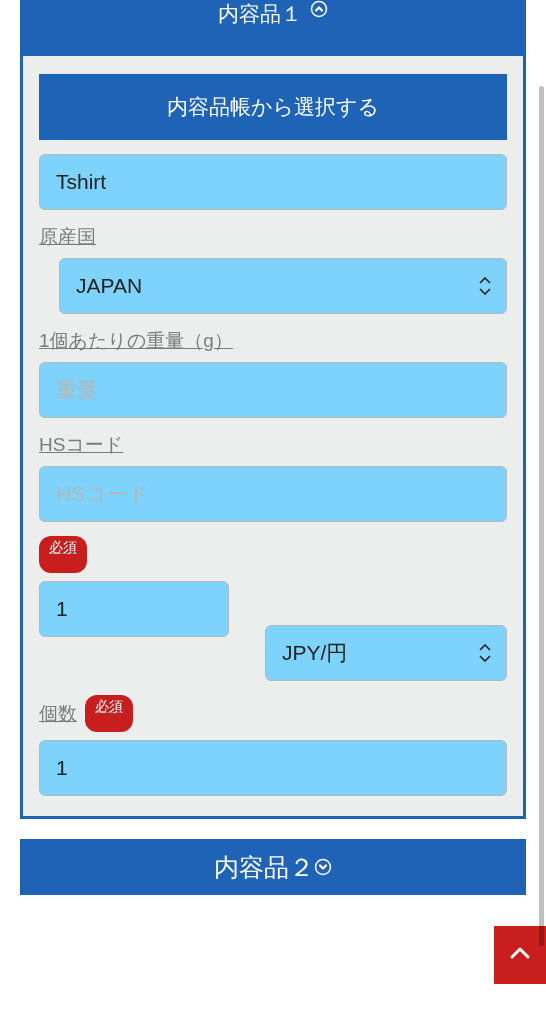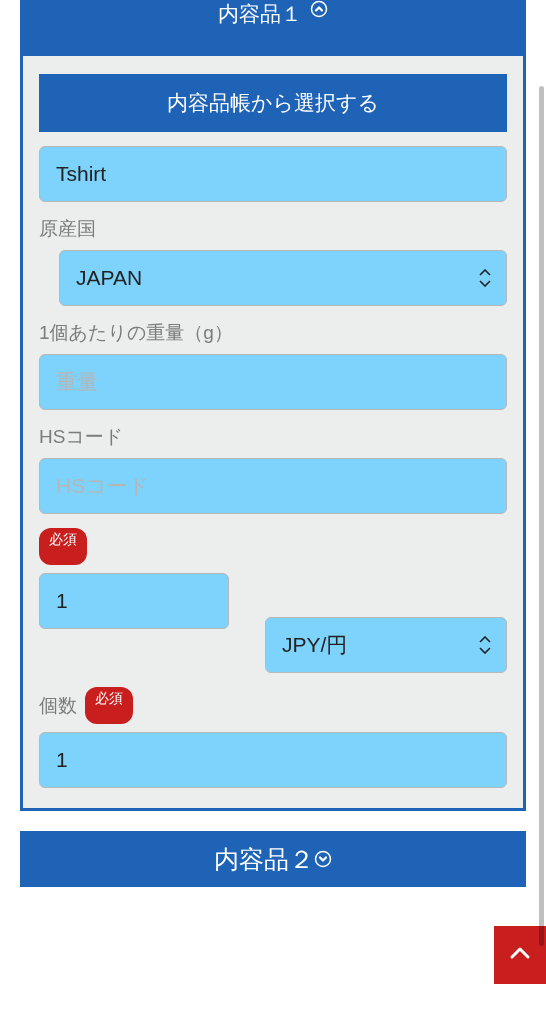--- a/index.html
+++ b/index.html
@@ -20,30 +20,30 @@
     border-top: none;
     background: #eceded;
     padding: 18px 16px 20px 16px;
     display: flex;
     flex-direction: column;
     gap: 14px;
   }
   .select-from-book {
     background: #1f63b6;
     color: #fff;
-    height: 58px;
+    height: 66px;
     display: flex;
     align-items: center;
     justify-content: center;
     font-size: 21px;
     border: none;
     width: 100%;
   }
   .field-row { display: flex; flex-direction: column; gap: 8px; }
-  .field-label { color: #7a7b7c; font-size: 19px; display: flex; align-items: center; gap: 8px; }
+  .field-label { color: #7a7b7c; font-size: 19px; display: flex; align-items: center; gap: 8px; text-decoration: underline; }
   .badge {
     background: #c81e1e;
     color: #fff;
     font-size: 14px;
     padding: 3px 10px 16px 10px;
     border-radius: 12px;
   }
   .text-input {
     width: 100%;
     height: 56px;

